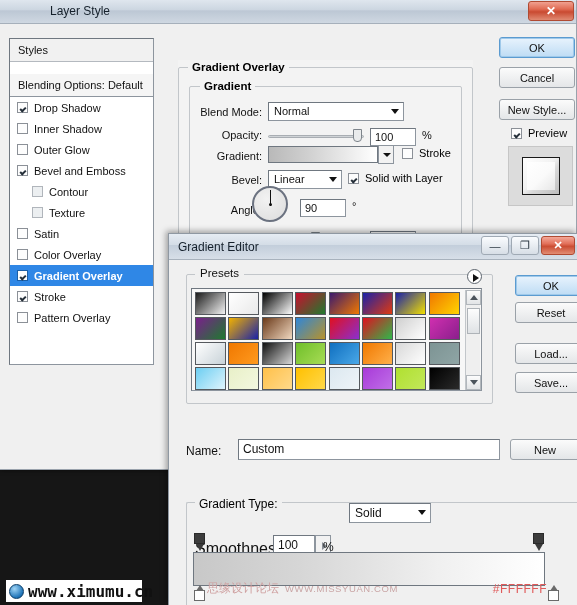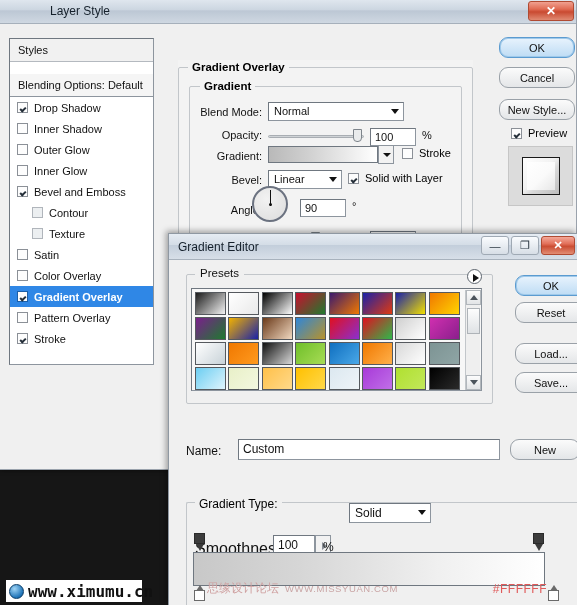--- a/index.html
+++ b/index.html
@@ -113,21 +113,21 @@
     border:2px solid #6b7280;
   }
   #angle-dial .needle{
     position:absolute;left:50%;top:2px;width:1px;height:16px;background:#111;
   }
   #angle-dial .hub{position:absolute;left:50%;top:50%;width:3px;height:3px;margin:-1.5px;border-radius:50%;background:#111;}
   .chk-lbl{position:absolute;display:flex;align-items:center;font-size:11px;}
 
   
   .btn{
-    position:absolute;height:21px;border:1px solid #9aa1a8;border-radius:9px;
+    position:absolute;height:21px;border:1px solid #9aa1a8;border-radius:3px;
     background:linear-gradient(180deg,#fbfbfb,#e4e6e8);
     font-size:11px;display:flex;align-items:center;justify-content:center;color:#111;
   }
   .btn.primary{
     background:linear-gradient(180deg,#e8f3fd,#bedcf4);
     border-color:#5b9bd0;box-shadow:0 0 0 1px #9fc9ea inset;
   }
   #preview-thumb{
     position:absolute;background:#dcdcdc;border:1px solid #c6c6c6;
   }
@@ -263,24 +263,20 @@
           </div>
           <div class="st-row">
             <span class="cbx"></span>
             <span>Inner Shadow</span>
           </div>
           <div class="st-row">
             <span class="cbx"></span>
             <span>Outer Glow</span>
           </div>
           <div class="st-row">
-            <span class="cbx"></span>
-            <span>Inner Glow</span>
-          </div>
-          <div class="st-row">
             <span class="cbx on"></span>
             <span>Bevel and Emboss</span>
           </div>
           <div class="st-row sub">
             <span class="cbx dim"></span>
             <span>Contour</span>
           </div>
           <div class="st-row sub">
             <span class="cbx dim"></span>
             <span>Texture</span>
@@ -291,26 +287,26 @@
           </div>
           <div class="st-row">
             <span class="cbx"></span>
             <span>Color Overlay</span>
           </div>
           <div class="st-row selected">
             <span class="cbx on"></span>
             <span>Gradient Overlay</span>
           </div>
           <div class="st-row">
+            <span class="cbx on"></span>
+            <span>Stroke</span>
+          </div>
+          <div class="st-row">
             <span class="cbx"></span>
             <span>Pattern Overlay</span>
-          </div>
-          <div class="st-row">
-            <span class="cbx on"></span>
-            <span>Stroke</span>
           </div>
         </div>
     </div>
 
     <div id="go-group">
       <div class="fieldset" style="left:0;top:7px;width:295px;height:184px;"></div>
       <div class="grp-title" style="left:10px;top:1px;">Gradient Overlay</div>
 
       <div class="fieldset" style="left:11px;top:26px;width:273px;height:155px;"></div>
       <div class="grp-title" style="left:22px;top:20px;">Gradient</div>

